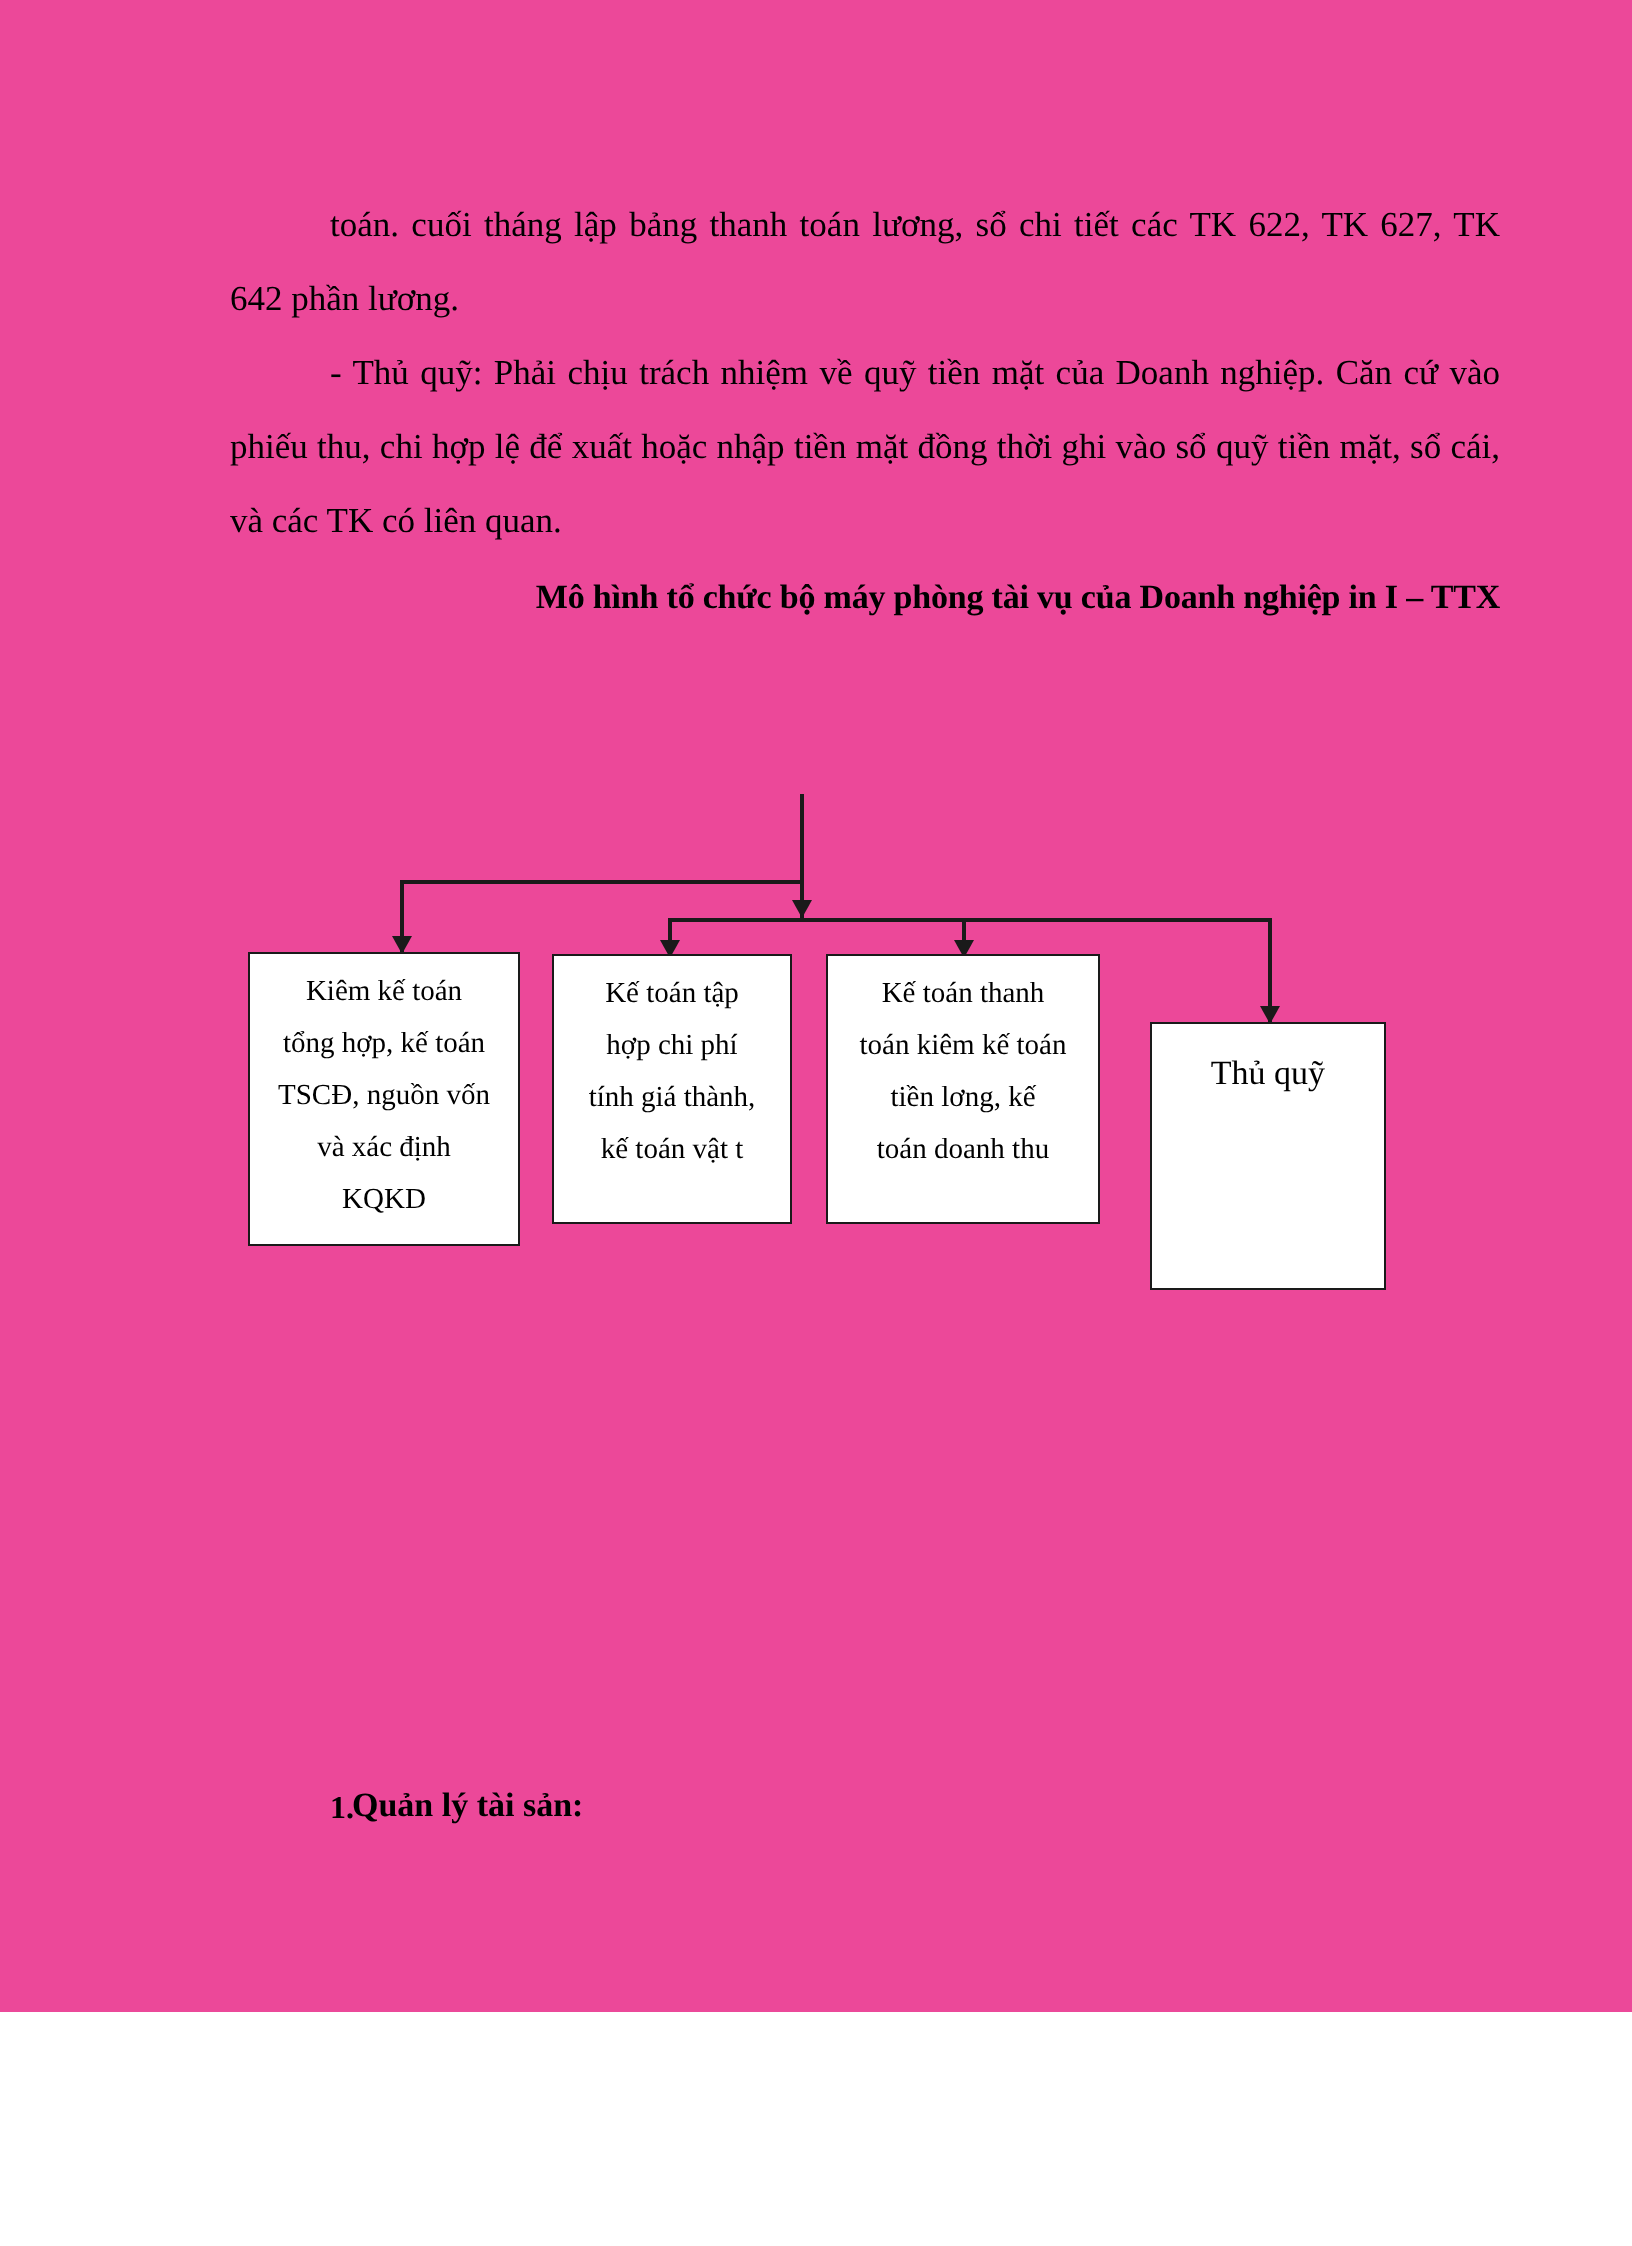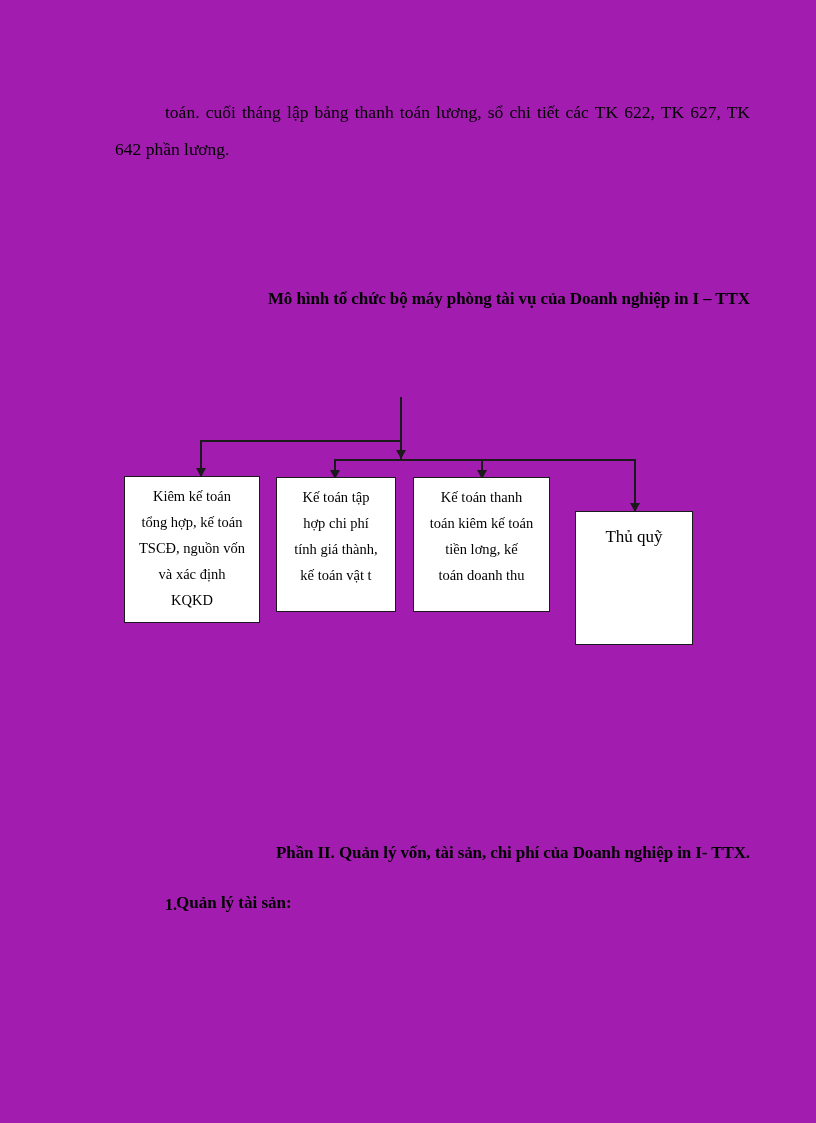--- a/index.html
+++ b/index.html
@@ -7,22 +7,22 @@
     padding: 0;
     background: #ffffff;
   }
   body {
     font-family: "Liberation Serif", "DejaVu Serif", serif;
     color: #000000;
   }
   .page {
     position: relative;
     width: 816px;
-    height: 1123px;
-    background: #a21caf;
+    height: 1006px;
+    background: #ec4899;
     overflow: hidden;
   }
   .body-text {
     position: absolute;
     left: 115px;
     width: 635px;
     font-size: 17.5px;
     line-height: 37px;
     text-align: justify;
     text-justify: inter-word;
@@ -87,20 +87,21 @@
     border-top: 9px solid #1a1a1a;
   }
 </style>
 </head>
 <body>
 
 <div class="page">
 
   <div class="body-text indent" style="top:94px;">toán. cuối tháng lập bảng thanh toán lương, sổ chi tiết các TK 622, TK 627, TK 642 phần lương.</div>
 
+  <div class="body-text indent" style="top:168px;">- Thủ quỹ: Phải chịu trách nhiệm về quỹ tiền mặt của Doanh nghiệp. Căn cứ vào phiếu thu, chi hợp lệ để xuất hoặc nhập tiền mặt đồng thời ghi vào sổ quỹ tiền mặt, sổ cái, và các TK có liên quan.</div>
 
   <div class="center-bold" style="top:289px;">Mô hình tổ chức bộ máy phòng tài vụ của Doanh nghiệp in I – TTX</div>
 
   <div class="chart">
 
 
     <div class="line v-line" style="left:400px; top:397px; height:62px;"></div>
 
     <div class="line h-line" style="left:200px; top:440px; width:201px;"></div>
     <div class="line v-line" style="left:200px; top:440px; height:36px;"></div>
@@ -140,19 +141,18 @@
 
     <div class="node" style="left:413px; top:477px; width:137px; height:135px;">
       <div>Kế toán thanh</div>
       <div>toán kiêm kế toán</div>
       <div>tiền lơng,   kế</div>
       <div>toán doanh thu</div>
     </div>
 
   </div>
 
-  <div class="center-bold" style="top:843px;">Phần II. Quản lý vốn, tài sản, chi phí của Doanh nghiệp in I- TTX.</div>
 
   <div class="heading-bold" style="left:165px; top:896px; font-size:16px;">1.</div>
   <div class="heading-bold" style="left:176px; top:893px;">Quản lý tài sản:</div>
 
 
 </div>
 
 </body></html>

